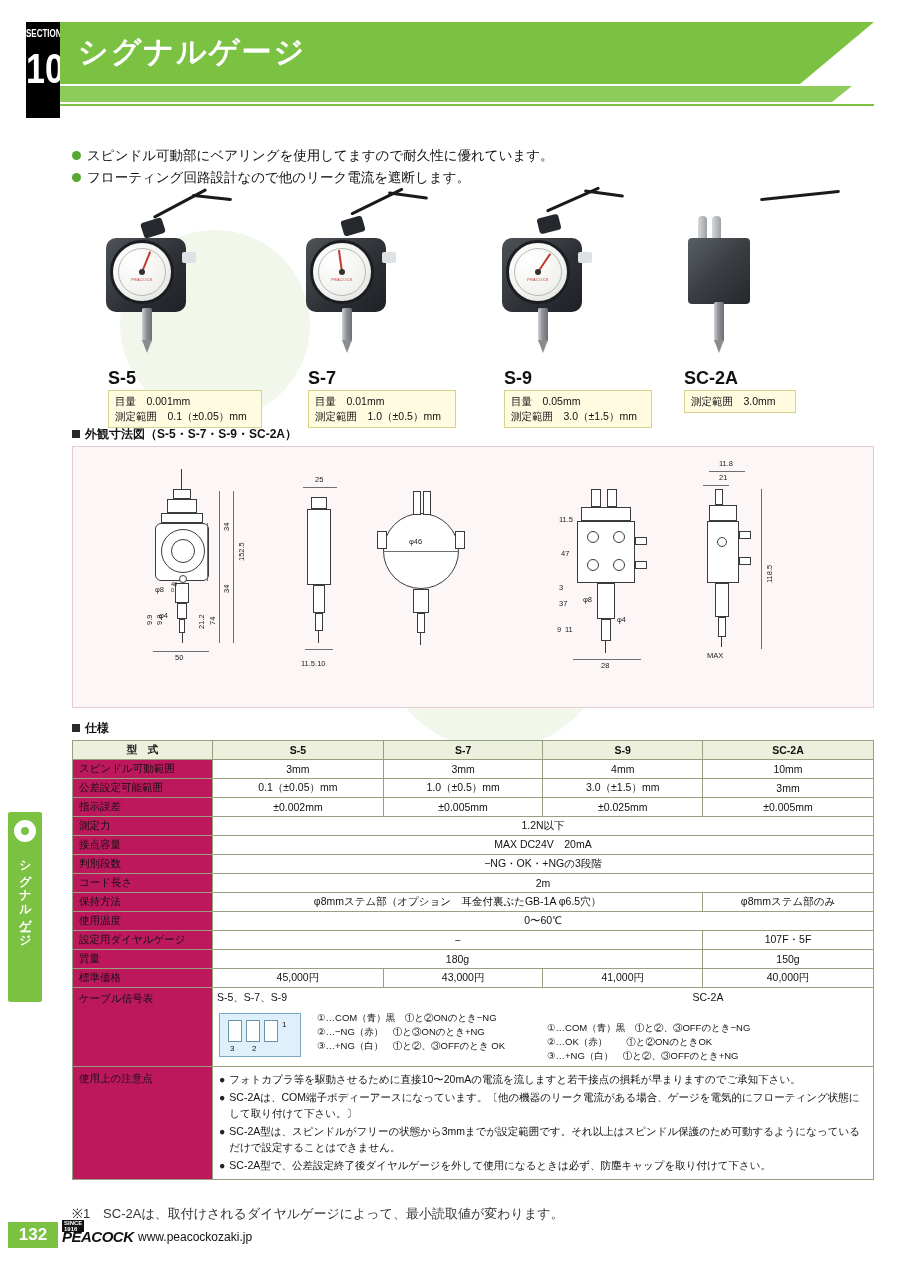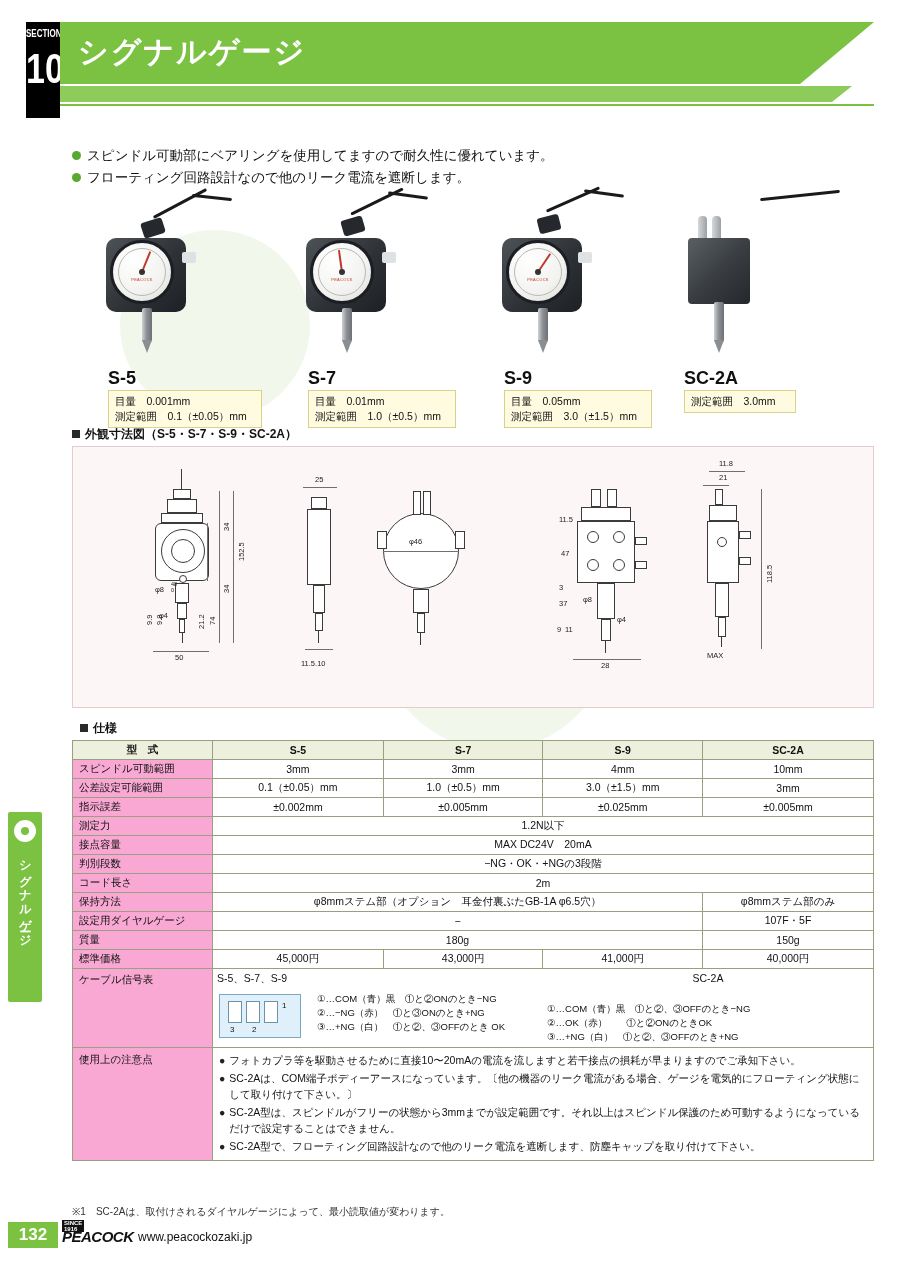--- a/index.html
+++ b/index.html
@@ -134,36 +134,36 @@
   table.spec{
     position:absolute; left:72px; top:740px; width:802px;
     border-collapse:collapse; font-size:10.5px;
   }
   table.spec td, table.spec th{
     border:1px solid #9aa07f; padding:2px 4px; text-align:center; vertical-align:middle;
     height:17px;
   }
   table.spec th{ background:#edf0dc; font-weight:bold; }
   table.spec td.rowhead{
-    background:#f9a8d4; text-align:left; font-weight:normal; width:140px; padding-left:6px;
+    background:#be185d; text-align:left; font-weight:normal; width:140px; padding-left:6px;
   }
   
   .sig-wrap{ display:flex; gap:10px; padding:4px 2px 2px 2px; align-items:flex-start; }
   .sig-diagram{
     position:relative; width:82px; height:44px; background:#dff0fb; border:1px solid #7ba8c4;
     margin:2px 6px 2px 0;
   }
   .sig-diagram .seg{ position:absolute; background:#ffffff; border:1px solid #6d93ab; }
   .sig-diagram .lbl{ position:absolute; font-size:8px; color:#111; }
   .sig-lines{ font-size:9.5px; line-height:14px; text-align:left; }
   .notes{ text-align:left; font-size:10.5px; line-height:16px; padding:4px 6px; }
   .notes .nline{ display:flex; gap:4px; margin-bottom:2px; }
   .notes .nd{ color:#222; }
   .fnote{
-    position:absolute; left:72px; font-size:10px; color:#333;text-align:center;
+    position:absolute; left:72px; font-size:13px; color:#333;text-align:center;
   }
   
   .vtab{
     position:absolute; left:8px; top:812px; width:34px; height:190px;
     background:#7cc242; border-radius:2px;
   }
   .vtab .vicon{
     position:absolute; left:50%; top:8px; transform:translateX(-50%);
     width:22px;height:22px;border-radius:50%;background:#ffffff;
   }
@@ -409,21 +409,21 @@
     <div class="shape" style="left:36px;top:92px;width:12px;height:8px;"></div>
     <div class="shape" style="left:12px;top:118px;width:14px;height:34px;"></div>
     <div class="shape" style="left:15px;top:152px;width:8px;height:20px;"></div>
     <div class="dl" style="left:18px;top:172px;width:1px;height:10px;"></div>
     <div class="dlw" style="left:58px;top:24px;width:1px;height:160px;"></div>
     <div class="dim" style="left:62px;top:118px;transform:rotate(-90deg);transform-origin:left top;">118.5</div>
     <div class="dim" style="left:4px;top:186px;">MAX</div>
   </div>
 </div>
 
-<div class="subhead" style="left:80px;top:720px;">
+<div class="subhead" style="left:72px;top:720px;">
   <span class="sq"></span><span>仕様</span>
 </div>
 
 <table class="spec">
   <tbody>
       <tr>
     <th class="rowhead" style="text-align:center;">型　式</th>
     <th>S-5</th>
     <th>S-7</th>
     <th>S-9</th>
@@ -464,20 +464,24 @@
     <td colspan="4">−NG・OK・+NGの3段階</td>
   </tr>
   <tr>
     <td class="rowhead">コード長さ</td>
     <td colspan="4">2m</td>
   </tr>
   <tr>
     <td class="rowhead">保持方法</td>
     <td colspan="3">φ8mmステム部（オプション　耳金付裏ぶたGB-1A φ6.5穴）</td>
     <td>φ8mmステム部のみ</td>
+  </tr>
+  <tr>
+    <td class="rowhead">使用温度</td>
+    <td colspan="4">0〜60℃</td>
   </tr>
   <tr>
     <td class="rowhead">設定用ダイヤルゲージ</td>
     <td colspan="3">−</td>
     <td>107F・5F</td>
   </tr>
   <tr>
     <td class="rowhead">質量</td>
     <td colspan="3">180g</td>
     <td>150g</td>
@@ -535,21 +539,21 @@
         <div class="nline">
               <span class="nd">●</span>
               <span>SC-2Aは、COM端子ボディーアースになっています。〔他の機器のリーク電流がある場合、ゲージを電気的にフローティング状態にして取り付けて下さい。〕</span>
             </div>
         <div class="nline">
               <span class="nd">●</span>
               <span>SC-2A型は、スピンドルがフリーの状態から3mmまでが設定範囲です。それ以上はスピンドル保護のため可動するようになっているだけで設定することはできません。</span>
             </div>
         <div class="nline">
               <span class="nd">●</span>
-              <span>SC-2A型で、フローティング回路設計なので他のリーク電流を遮断します、防塵キャップを取り付けて下さい。</span>
+              <span>SC-2A型で、公差設定終了後ダイヤルゲージを外して使用になるときは必ず、防塵キャップを取り付けて下さい。</span>
             </div>
       </div>
     </td>
   </tr>
 </tbody>
   </table>
 
 <div class="fnote" style="top:1204px;">※1　SC-2Aは、取付けされるダイヤルゲージによって、最小読取値が変わります。</div>
 
 <div class="vtab">

